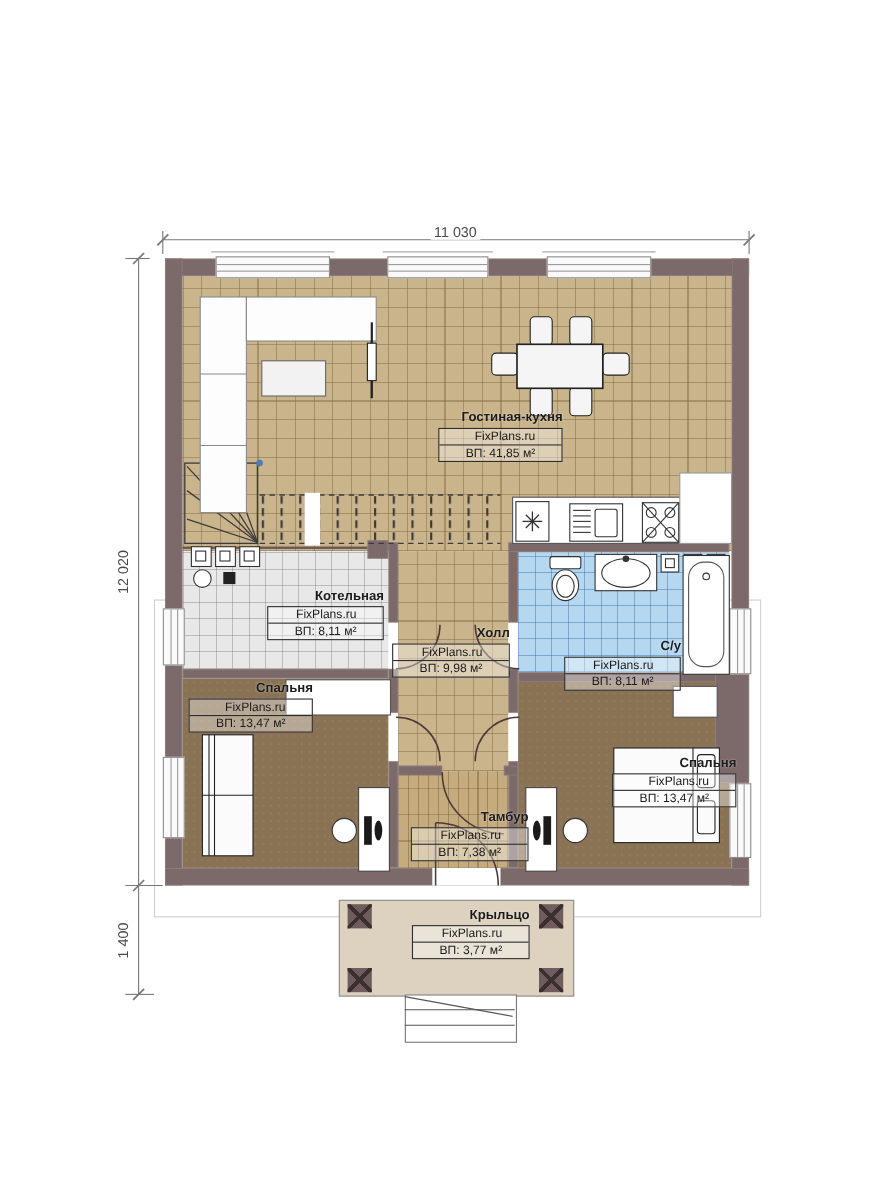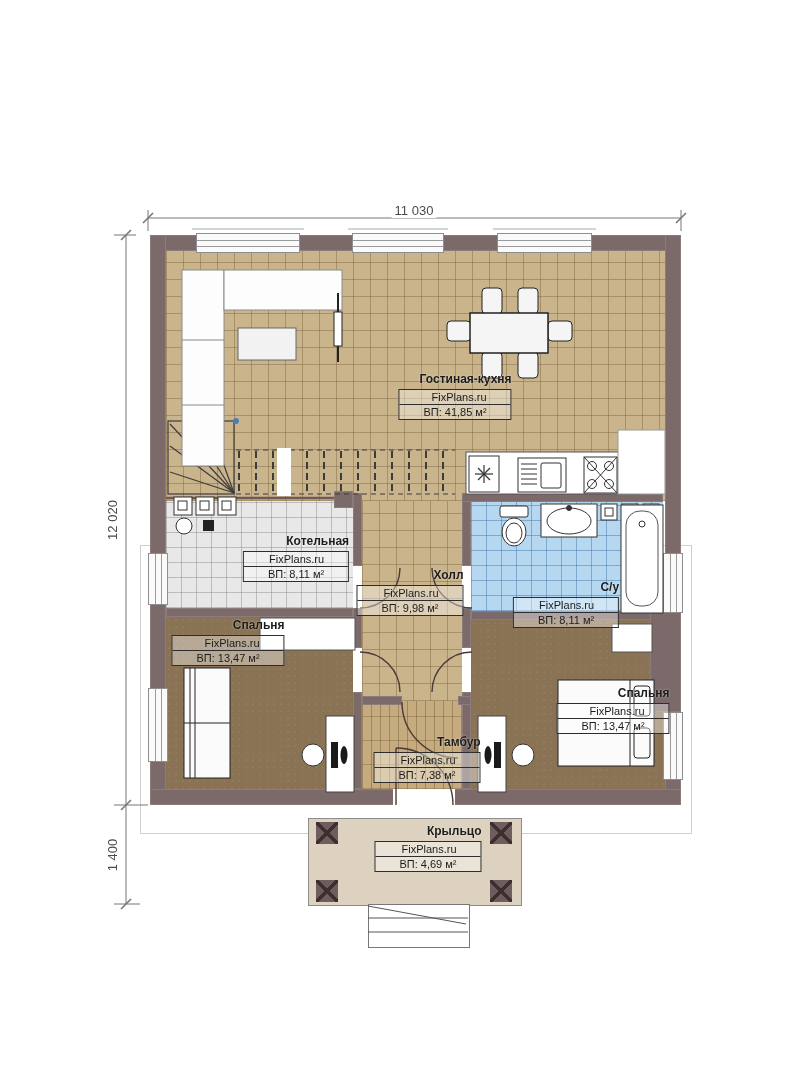--- a/index.html
+++ b/index.html
@@ -324,21 +324,21 @@
     <div class="label-box">
       <div class="label-row brand">FixPlans.ru</div>
       <div class="label-row">ВП: 7,38 м²</div>
     </div>
   </div>
 
   <div class="room-label" style="left:428px;top:824px;">
     <div class="room-name">Крыльцо</div>
     <div class="label-box">
       <div class="label-row brand">FixPlans.ru</div>
-      <div class="label-row">ВП: 4,69 м²</div>
+      <div class="label-row">ВП: 3,77 м²</div>
     </div>
   </div>
 
   <div class="dim-label horiz" style="left:414px;top:203px;">11 030</div>
   <div class="dim-label vert" style="left:112px;top:520px;">12 020</div>
   <div class="dim-label vert" style="left:112px;top:855px;">1 400</div>
 
 </div>
 
 </body></html>

